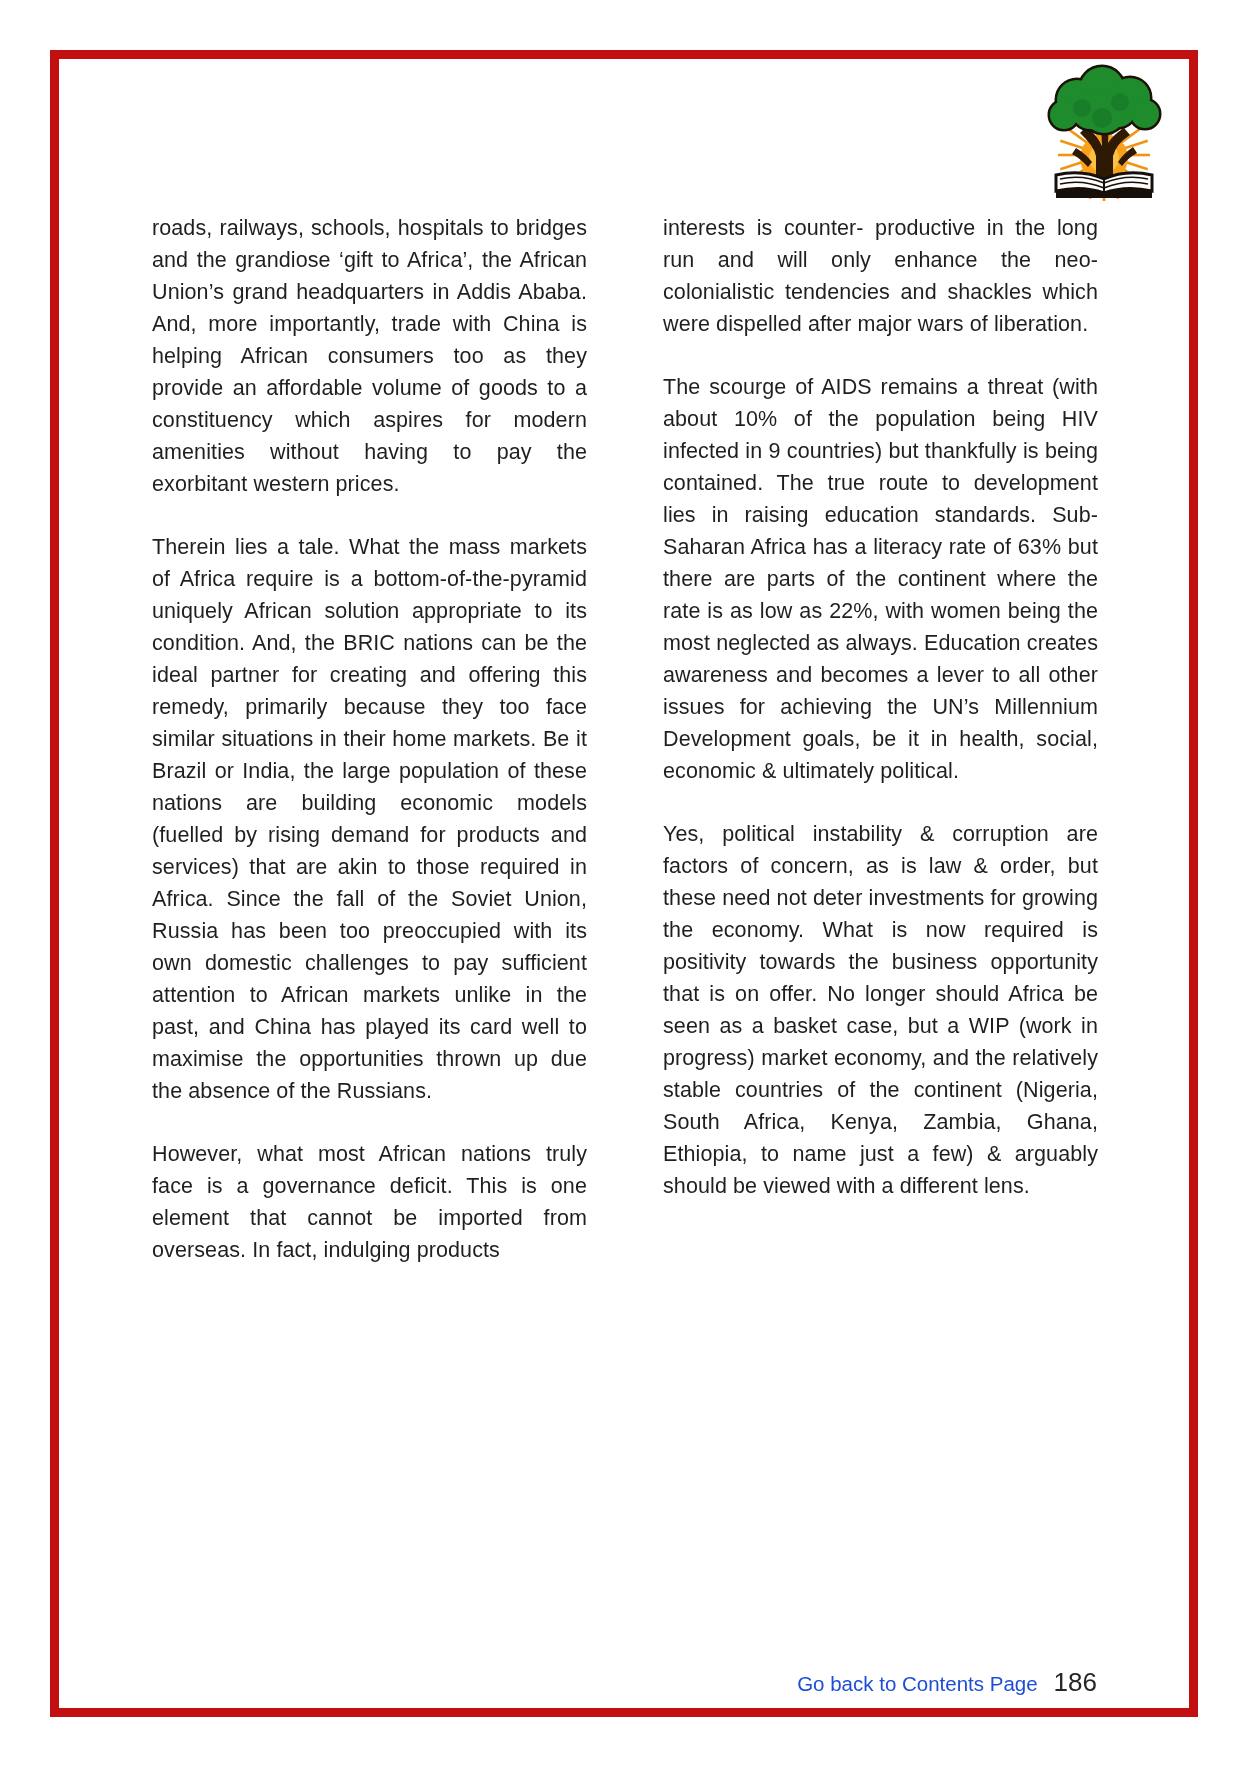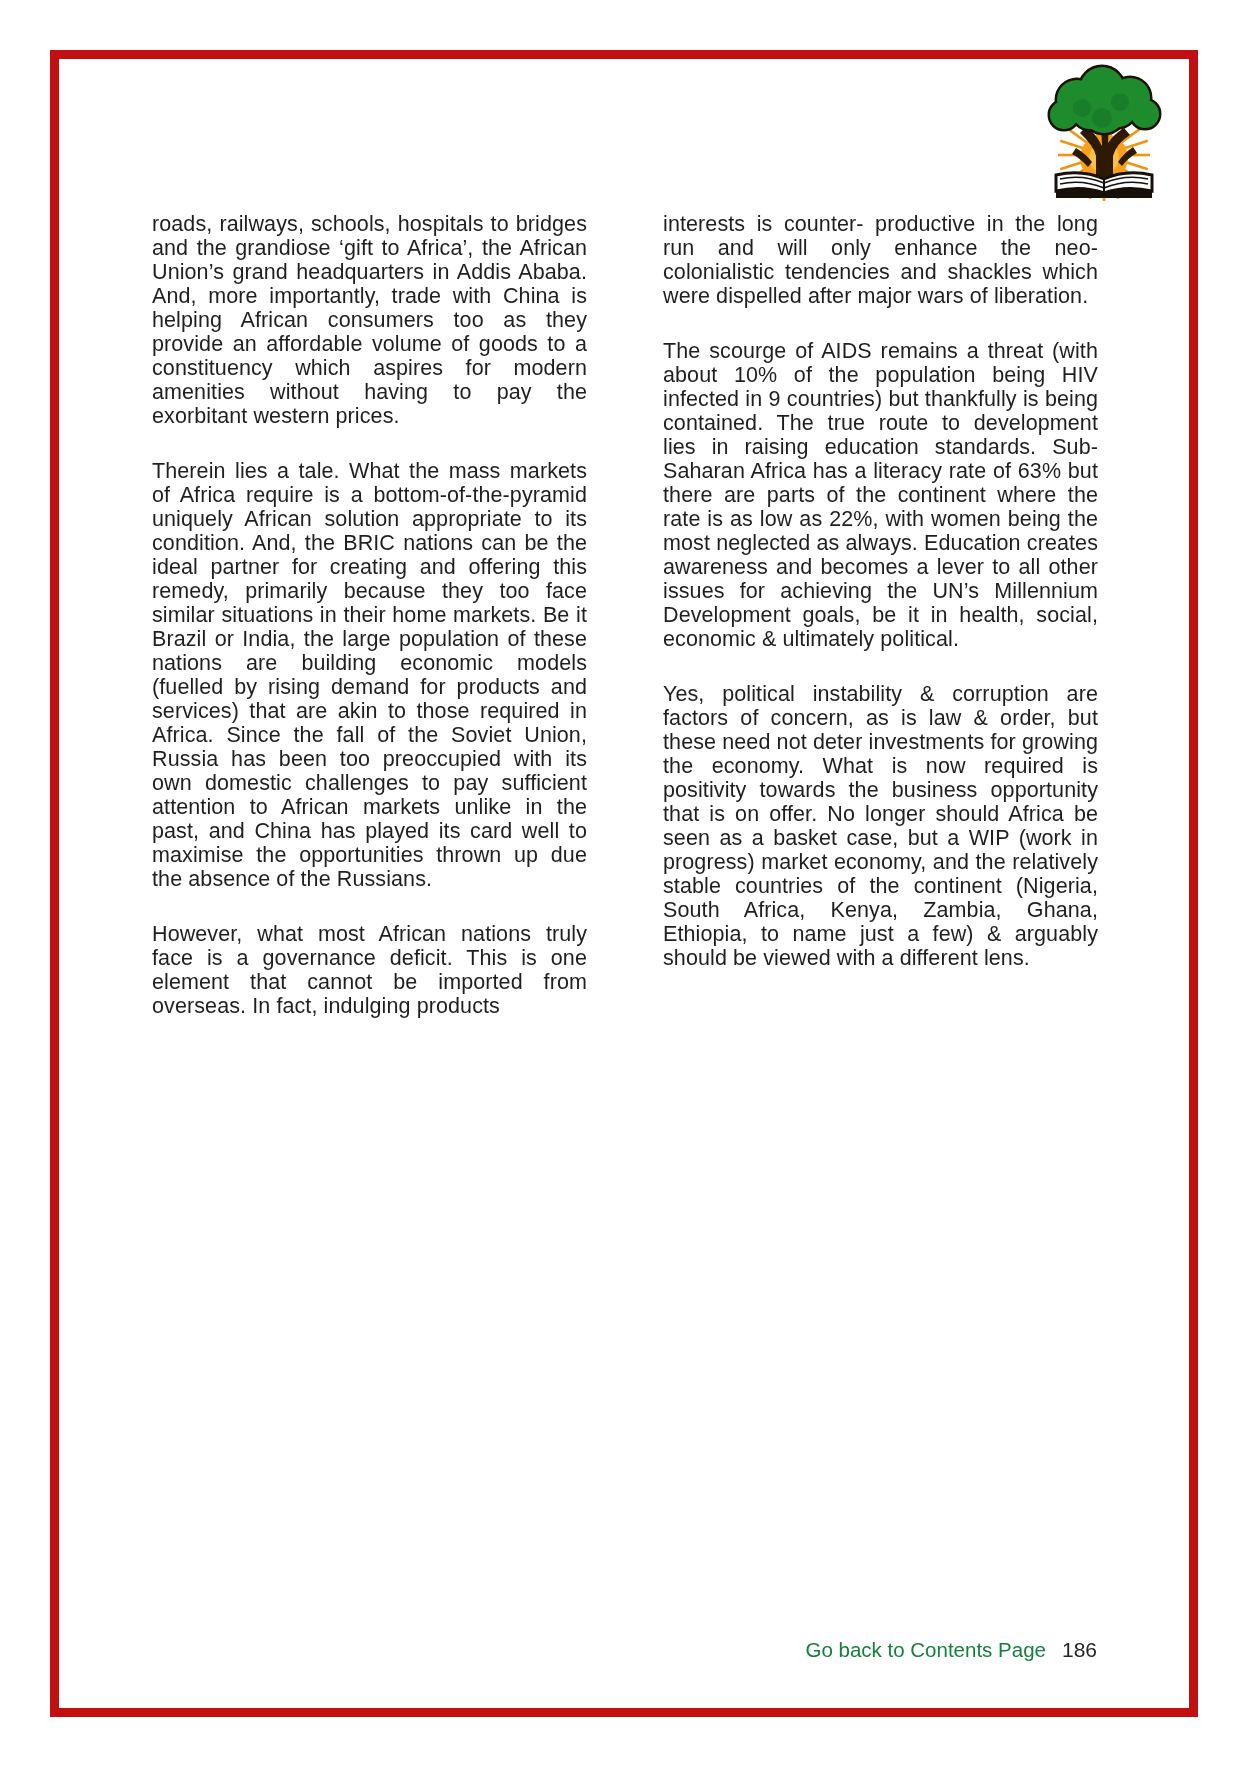--- a/index.html
+++ b/index.html
@@ -41,42 +41,43 @@
     display: flex;
     gap: 76px;
   }
   .col {
     width: 435px;
     flex: 0 0 435px;
   }
   .col p {
     margin: 0 0 31px 0;
     font-size: 21.5px;
-    line-height: 24px;
+    line-height: 32px;
     text-align: justify;
     text-justify: inter-word;
     letter-spacing: 0.1px;
   }
   .footer {
     position: absolute;
     top: 1638px;
     right: 153px;
     display: flex;
     align-items: baseline;
     gap: 16px;
     white-space: nowrap;
   }
   .contents-link {
     font-size: 20.5px;
-    color: #15803d;
+    color: #1d4ed8;
     text-decoration: none;
     cursor: pointer;
+    margin-top: 34px;
   }
   .page-number {
-    font-size: 21px;
+    font-size: 26px;
     color: #262626;
   }
 </style>
 </head>
 <body>
 
 <div class="page-border"></div>
 
 <div class="logo">
   <svg viewBox="0 0 126 148" xmlns="http://www.w3.org/2000/svg">

